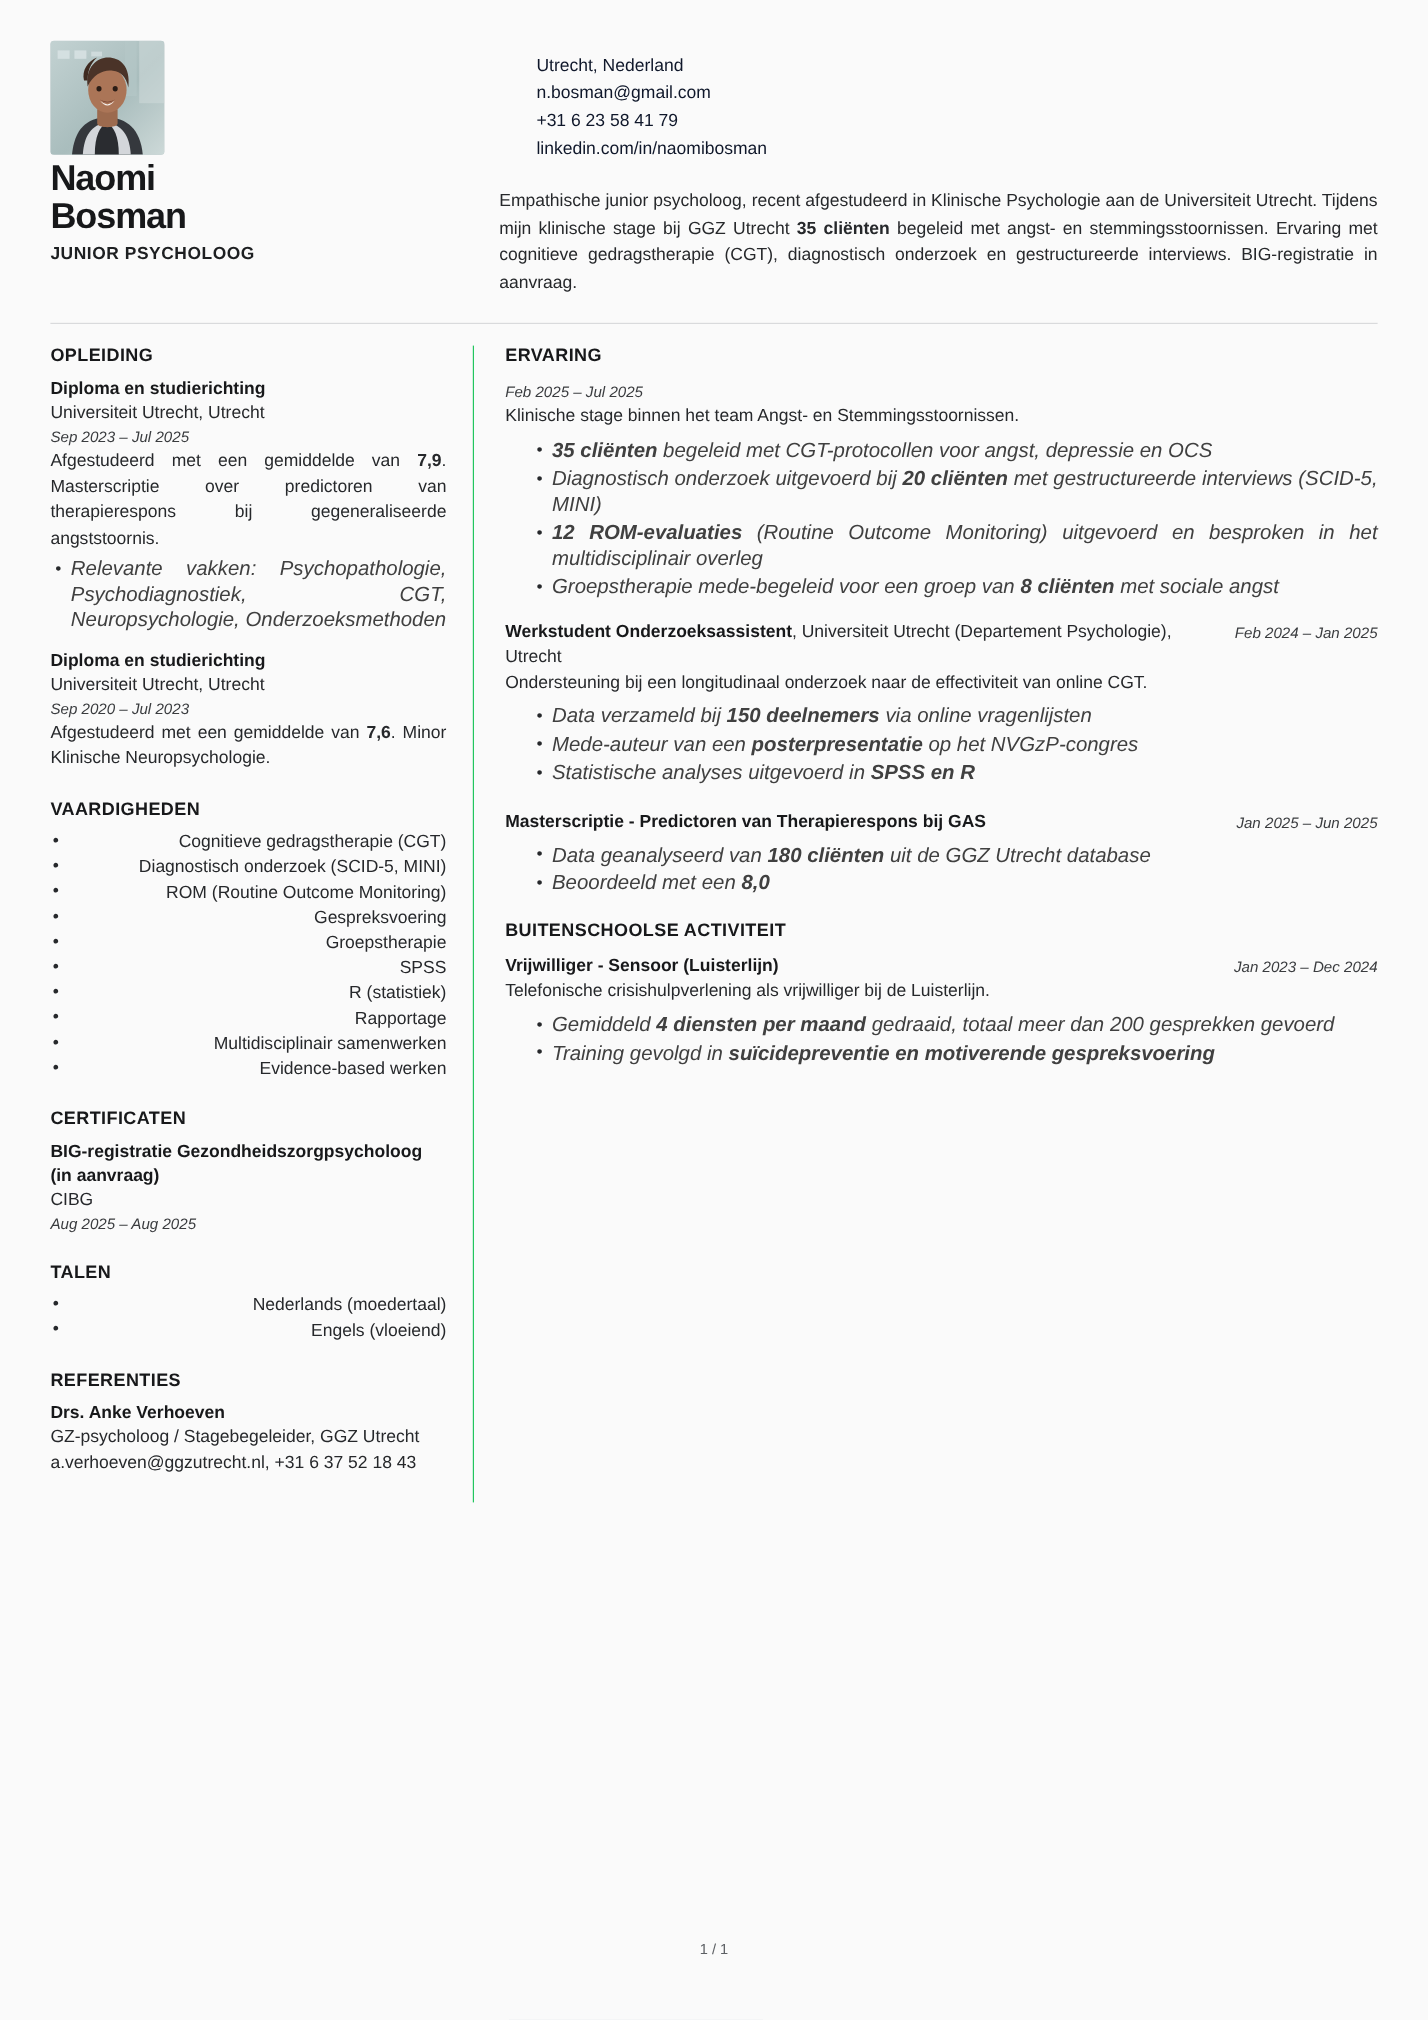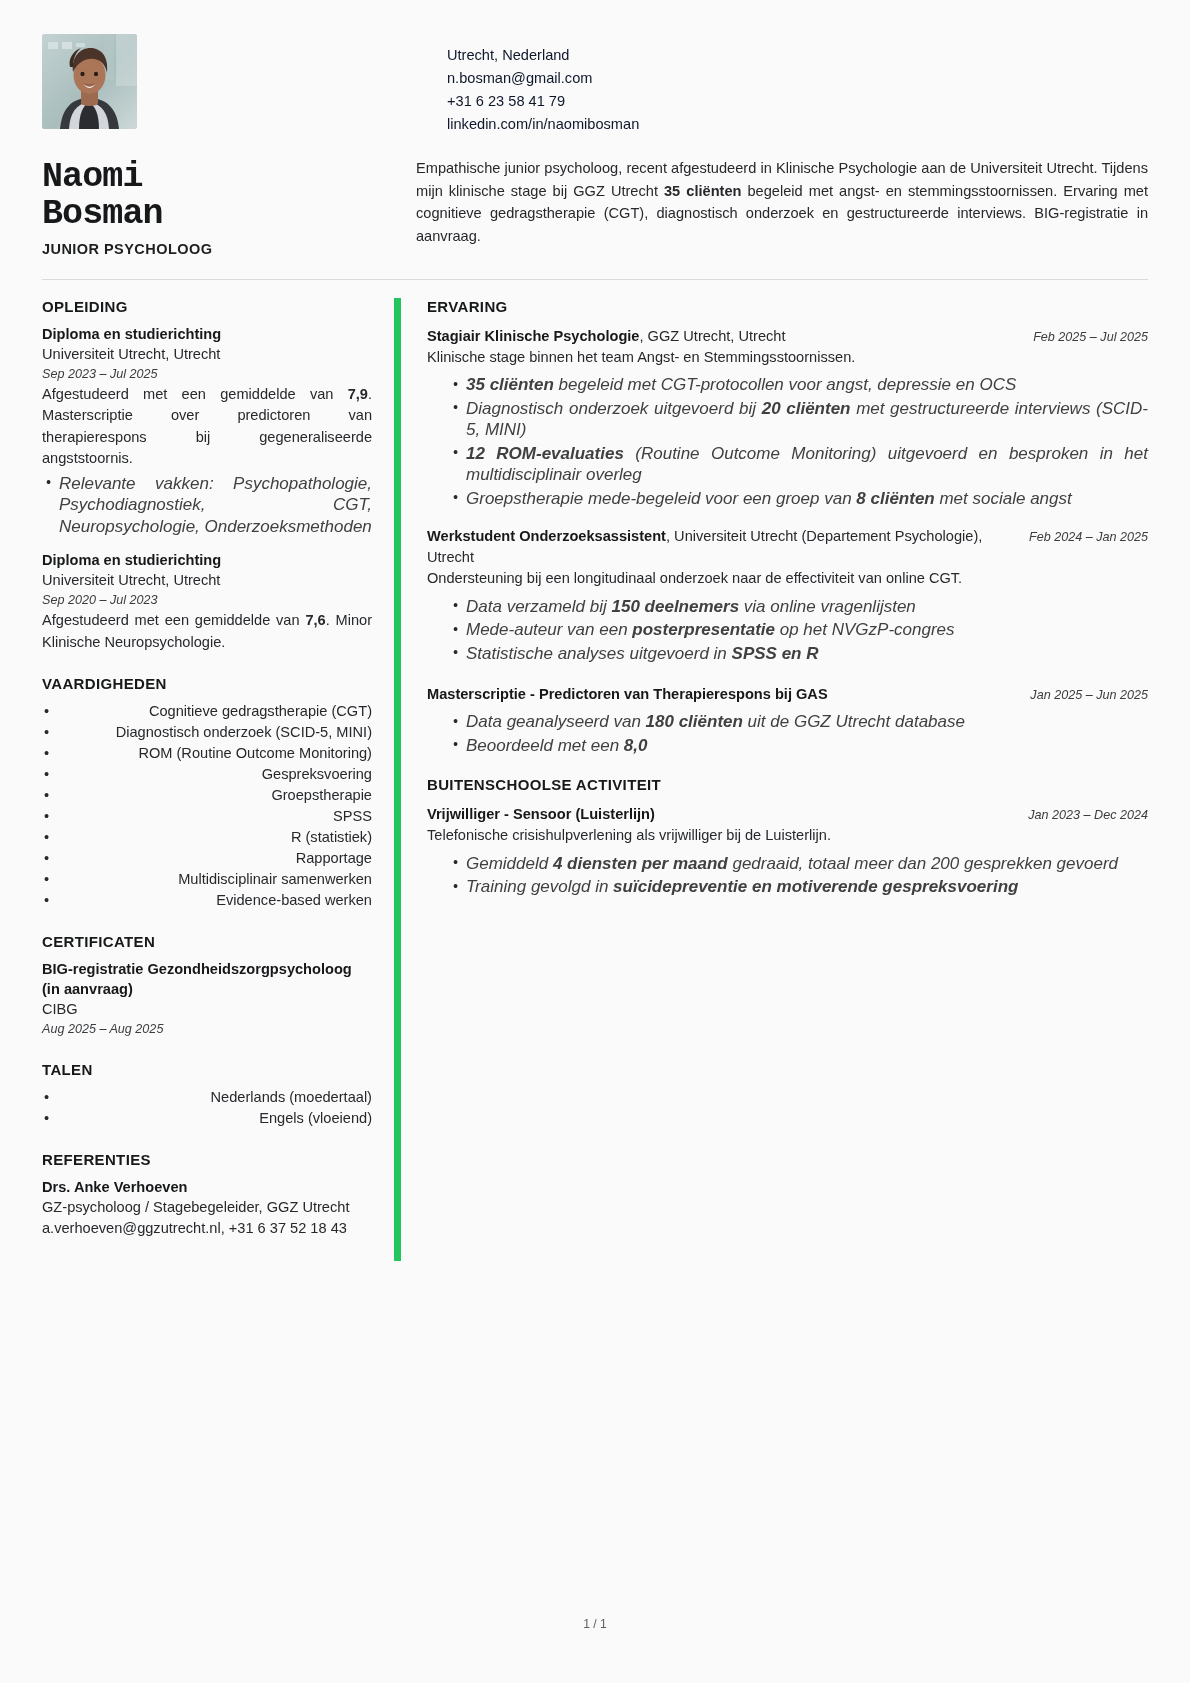--- a/index.html
+++ b/index.html
@@ -37,27 +37,26 @@
     height: 95px;
     border-radius: 3px;
     overflow: hidden;
     display: block;
     background: #b9c7c9;
     position: relative;
   }
   .photo svg { display: block; width: 95px; height: 95px; }
 
   .name {
-    font-size: 35px;
+    font-size: 30px;
     line-height: 1.07;
     font-weight: 700;
     letter-spacing: -0.9px;
-    margin-top: 30px;
+    margin-top: 4px;
     color: #17181a;
-    font-family: Liberation Mono, monospace;
   }
   .job-title {
     font-size: 14.5px;
     font-weight: 700;
     letter-spacing: 0.45px;
     margin-top: 7px;
     color: #1d1f21;
   }
 
   .header-right {
@@ -93,21 +92,21 @@
     padding-top: 18px;
   }
   .col-left {
     width: 352px;
     flex: 0 0 352px;
     padding-right: 22px;
   }
   .col-right {
     flex: 1;
     padding-left: 26px;
-    border-left: 7px solid #22c55e;
+    border-left: 1px solid #22c55e;
   }
 
   .section { margin-bottom: 22px; }
   .section-title {
     font-size: 15px;
     font-weight: 700;
     letter-spacing: 0.35px;
     margin-bottom: 9px;
     color: #17181a;
   }
@@ -351,23 +350,20 @@
 
     </div>
 
     <div class="col-right">
 
       <div class="r-section">
         <div class="section-title spaced">ERVARING</div>
         <div>
     <div class="r-entry">
       <div class="entry-row">
-        <div class="entry-row-main">
-          <span class="entry-heading">Stagiair Klinische Psychologie</span><span class="entry-heading-rest entry-sub">, GGZ Utrecht, Utrecht</span>
-        </div>
         <div class="entry-row-date entry-date">Feb 2025 – Jul 2025</div>
       </div>
       <div class="entry-desc">Klinische stage binnen het team Angst- en Stemmingsstoornissen.</div>
       <ul class="bullets indented">
                 <li><b>35 cliënten</b> begeleid met CGT-protocollen voor angst, depressie en OCS</li>
                 <li>Diagnostisch onderzoek uitgevoerd bij <b>20 cliënten</b> met gestructureerde interviews (SCID-5, MINI)</li>
                 <li><b>12 ROM-evaluaties</b> (Routine Outcome Monitoring) uitgevoerd en besproken in het multidisciplinair overleg</li>
                 <li>Groepstherapie mede-begeleid voor een groep van <b>8 cliënten</b> met sociale angst</li>
               </ul>
     </div>

